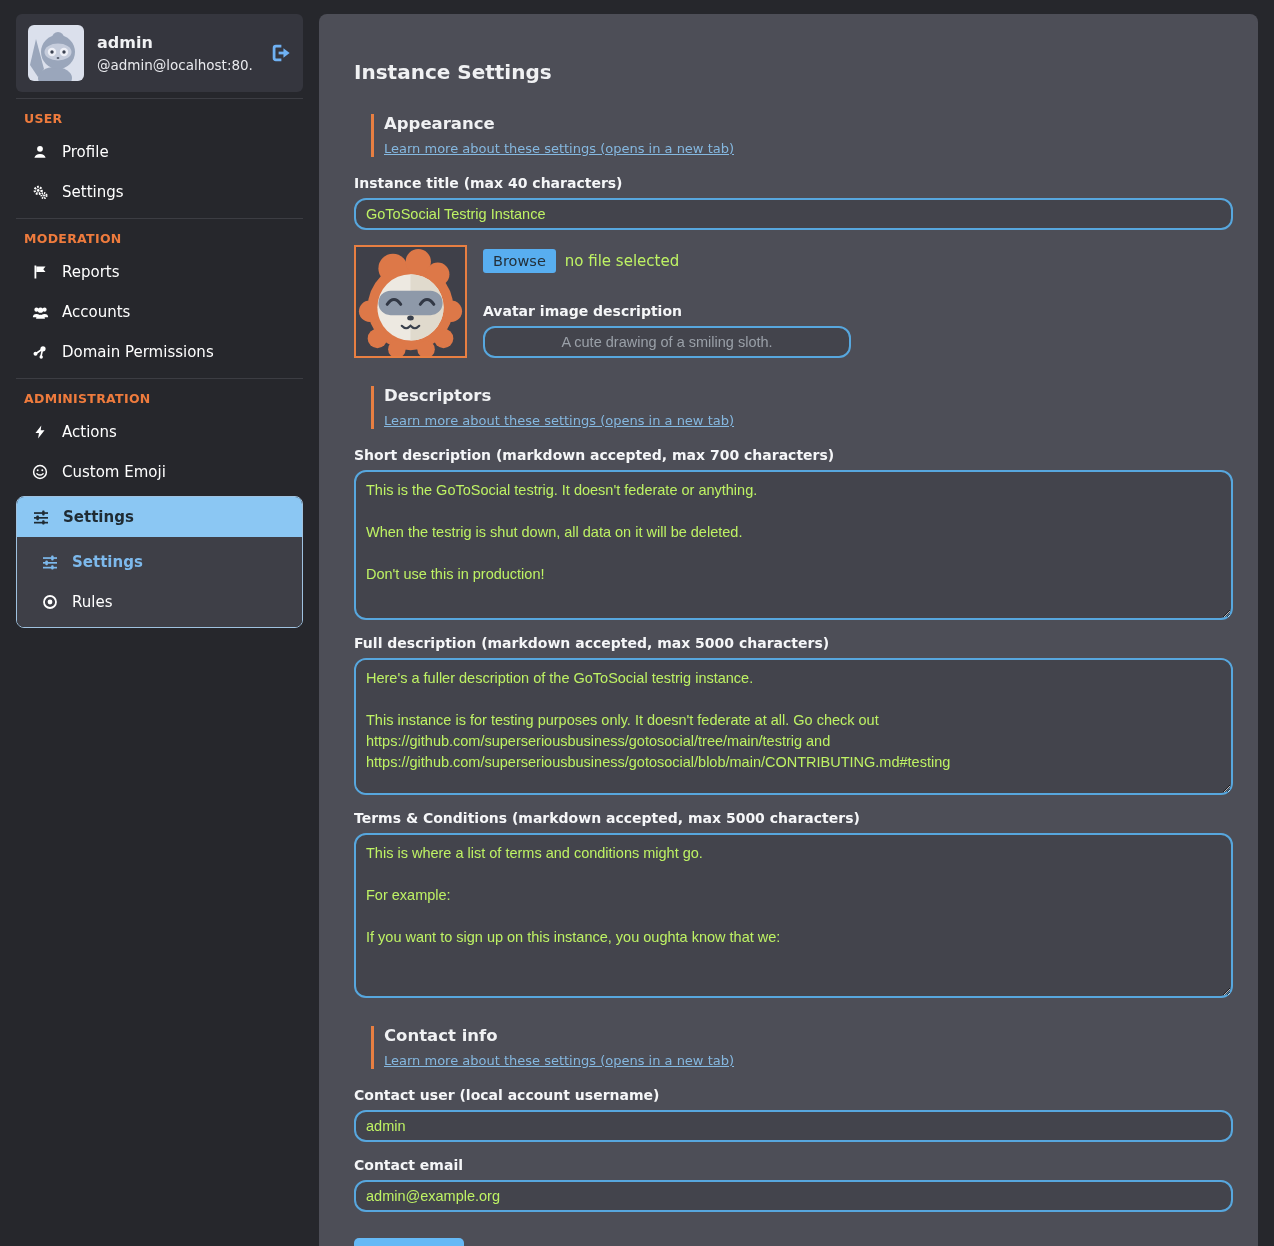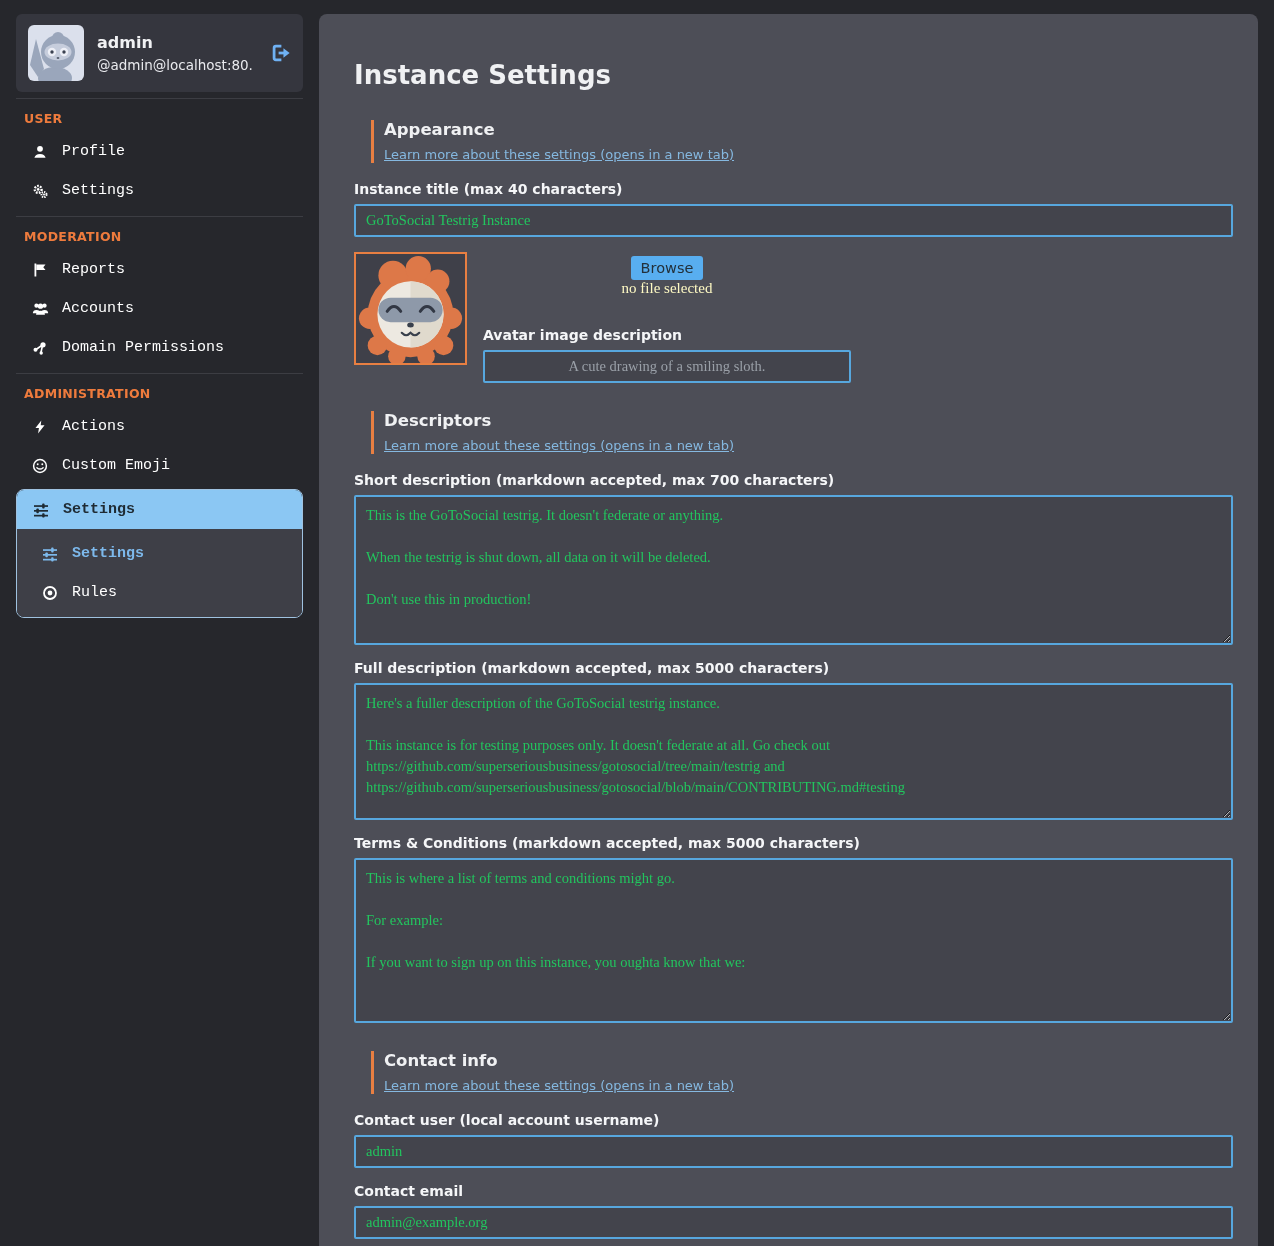--- a/index.html
+++ b/index.html
@@ -44,21 +44,20 @@
     margin-top: 6px;
   }
   .nav-item {
     display: flex;
     align-items: center;
     gap: 13px;
     padding: 11px 8px 11px 15px;
     font-size: 15px;
     color: #ffffff;
     cursor: pointer;
-    font-family: Liberation Mono, monospace;
   }
   .nav-icon { width: 18px; display: flex; justify-content: center; color: #ffffff; flex-shrink: 0; }
 
   .settings-block {
     border: 1px solid #9fc2e0;
     border-radius: 8px;
     overflow: hidden;
     margin-top: 4px;
   }
   .settings-block .nav-item.selected {
@@ -73,71 +72,71 @@
   .submenu .nav-item.active .nav-icon { color: #7db9ec; }
 
   
   .main-panel {
     flex: 1;
     background: #4d4e57;
     border-radius: 8px;
     padding: 46px 25px 44px 35px;
     min-height: 1218px;
   }
-  .page-title { font-size: 26px; font-weight: bold; margin: 0 0 30px 0; }
+  .page-title { font-size: 20px; font-weight: bold; margin: 0 0 30px 0; }
 
   .section-header {
     border-left: 3px solid #e87f42;
     padding-left: 10px;
     margin: 28px 0 18px 17px;
   }
   .section-header:first-of-type { margin-top: 0; }
   .section-heading { font-size: 16.5px; font-weight: bold; margin: 0 0 5px 0; }
   .learn-link { color: #85b8e0; font-size: 13px; text-decoration: underline; cursor: pointer; }
 
   .field { margin-bottom: 15px; }
   .field-label { display: block; font-weight: bold; font-size: 14px; margin-bottom: 7px; color: #f5f6f8; }
 
   .text-input, .text-area {
     width: 100%;
     background: #43444c;
     border: 2px solid #57a7de;
-    border-radius: 2px;
-    color: #22c55e;
-    font-family: Liberation Serif, serif;
+    border-radius: 12px;
+    color: #bef264;
+    font-family: Liberation Sans, sans-serif;
     font-size: 14.5px;
     padding: 6px 10px;
     outline: none;
   }
   .text-area { line-height: 1.45; padding: 8px 10px; resize: vertical; display: block; }
   .ta-short { height: 150px; }
   .ta-full  { height: 137px; }
   .ta-terms { height: 165px; }
   .text-input::placeholder, .text-area::placeholder { color: #9aa0a8; }
 
   .avatar-row { display: flex; gap: 16px; margin-bottom: 6px; }
   .instance-avatar {
     width: 113px; height: 113px;
     border: 2px solid #e87f42;
     flex-shrink: 0;
     overflow: hidden;
   }
   .avatar-col { padding-top: 2px; }
-  .file-row { display: flex; align-items: center; margin: 2px 0 30px 0; flex-direction: column; }
+  .file-row { display: flex; align-items: center; gap: 9px; margin: 2px 0 30px 0; }
   .browse-btn {
     background: #58aef0;
     color: #23303a;
     font-size: 14.5px;
     padding: 4px 10px;
     border: none;
     border-radius: 3px;
     font-family: inherit;
     cursor: pointer;
   }
-  .file-status { font-size: 15px; color: #fef9c3; font-family: Liberation Serif, serif; }
+  .file-status { font-size: 15px; color: #bef264; }
   .avatar-desc-input { width: 368px; text-align: center; }
 
   .save-btn {
     background: #65b9f6;
     color: #262e34;
     font-weight: bold;
     font-size: 16px;
     padding: 9px 33px;
     border: none;
     border-radius: 5px;

